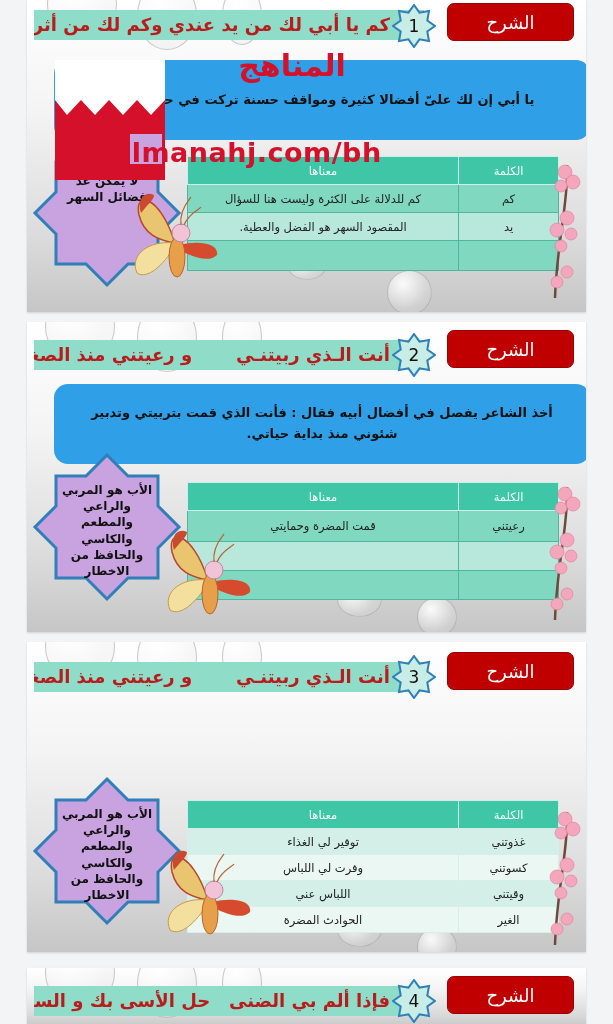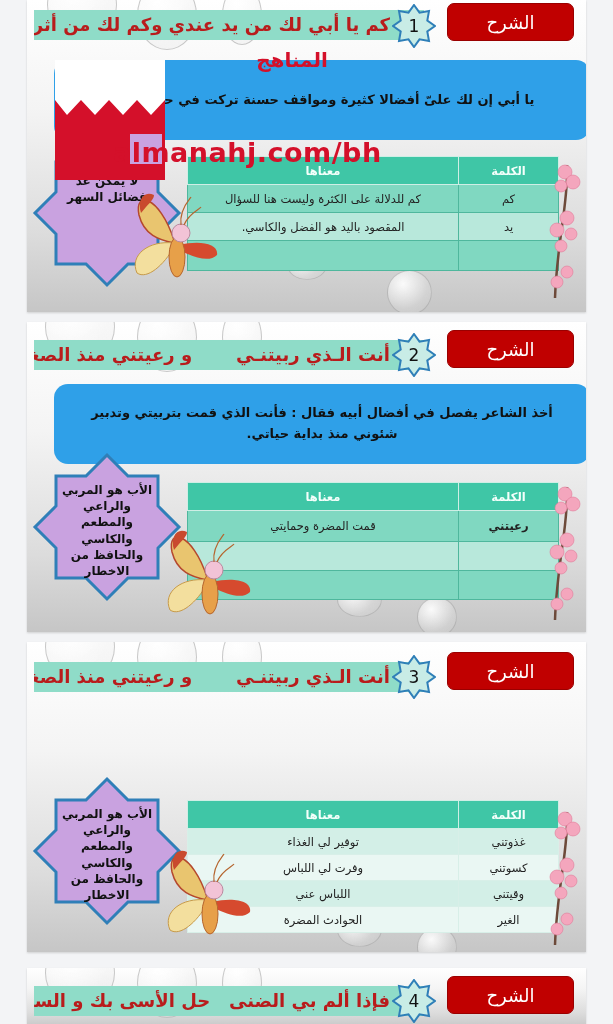--- a/index.html
+++ b/index.html
@@ -41,37 +41,37 @@
     padding: 8px 18px; line-height: 1.6;
   }
 
   .callout { position: absolute; left: 5px; width: 150px; height: 150px; }
   .callout svg { position: absolute; left: 0; top: 0; }
   .callout .txt { position: absolute; left: 28px; top: 35px; width: 94px; text-align: center;
     direction: rtl; font-weight: bold; font-size: 12px; line-height: 1.35; color: #111; }
 
   table.vocab { position: absolute; left: 160px; width: 372px; border-collapse: collapse;
     direction: rtl; font-size: 11.5px; color: #222; }
-  table.vocab th { background: #3fc6a6; color: #f4fffb; font-weight: bold; height: 28px;
+  table.vocab th { background: #3fc6a6; color: #f4fffb; font-weight: normal; height: 28px;
     border: 1px solid #cfeee5; }
   table.vocab td { height: 28px; text-align: center; border: 1px solid #4fb79d; }
   table.vocab td.w { width: 100px; }
   table.vocab tr.a td { background: #80d8c1; margin-left: 10px; }
   table.vocab tr.b td { background: #b8e8db; }
   table.vocab.light td { border: 1px solid #d8efe8; height: 26px; }
   table.vocab.light tr.a td { background: #d3efe7; }
   table.vocab.light tr.b td { background: #eaf7f3; }
 
   .butterfly { position: absolute; width: 110px; height: 110px; }
   .blossom { position: absolute; width: 46px; height: 140px; }
 
   .wm-flag { position: absolute; left: 28px; top: 60px; width: 110px; height: 120px; }
   .wm-purple { position: absolute; left: 103px; top: 134px; width: 32px; height: 30px; background: #c9a2e0; }
   .wm-ar1 { position: absolute; left: 200px; top: 48px; width: 130px; text-align: center;
-    color: #d4102a; font-weight: bold; font-size: 20px; direction: rtl; font-family: "DejaVu Sans", sans-serif; }
+    color: #d4102a; font-weight: bold; font-size: 30px; direction: rtl; font-family: "DejaVu Sans", sans-serif; }
   .wm-ar2 { position: absolute; left: 180px; top: 82px; width: 150px; text-align: center;
     color: #d4102a; font-weight: bold; font-size: 30px; direction: rtl; }
   .wm-url { position: absolute; left: 86px; top: 137px; color: #d4102a; font-weight: bold;
     font-size: 27px; letter-spacing: 0.5px; font-family: "DejaVu Sans", sans-serif; }
 </style>
 </head>
 <body>
 
 <div class="slide" style="top:0px;height:312px;">
   <div class="drop" style="left:20px;top:-30px;width:70px;height:70px;"></div>
@@ -109,21 +109,21 @@
         <th>معناها</th>
       </tr>
     </thead>
     <tbody>
       <tr class="a">
         <td class="w">كم</td>
         <td>كم للدلالة على الكثرة وليست هنا للسؤال</td>
       </tr>
       <tr class="b">
         <td class="w">يد</td>
-        <td>المقصود باليد هو الفضل والكاسي.</td>
+        <td>المقصود السهر هو الفضل والعطية.</td>
       </tr>
       <tr class="a">
         <td class="w" style="height:30px;"></td>
         <td></td>
       </tr>
     </tbody>
   </table>
 
   <svg class="butterfly" style="left:92px;top:185px;" viewBox="0 0 110 110">
     <path d="M55,55 C40,10 15,5 20,30 C25,50 40,55 55,58 Z" fill="#e9c56f" stroke="#b5482e" stroke-width="1.5"></path>
@@ -191,21 +191,21 @@
 
   <table class="vocab" style="top:160px;">
     <thead>
       <tr>
         <th class="w">الكلمة</th>
         <th>معناها</th>
       </tr>
     </thead>
     <tbody>
       <tr class="a">
-        <td class="w" style="height:31px;font-weight:bold;">رعيتني</td>
+        <td class="w" style="height:31px;">رعيتني</td>
         <td>قمت المضرة وحمايتي</td>
       </tr>
       <tr class="b">
         <td class="w" style="height:29px;"></td>
         <td></td>
       </tr>
       <tr class="a">
         <td class="w" style="height:29px;"></td>
         <td></td>
       </tr>

